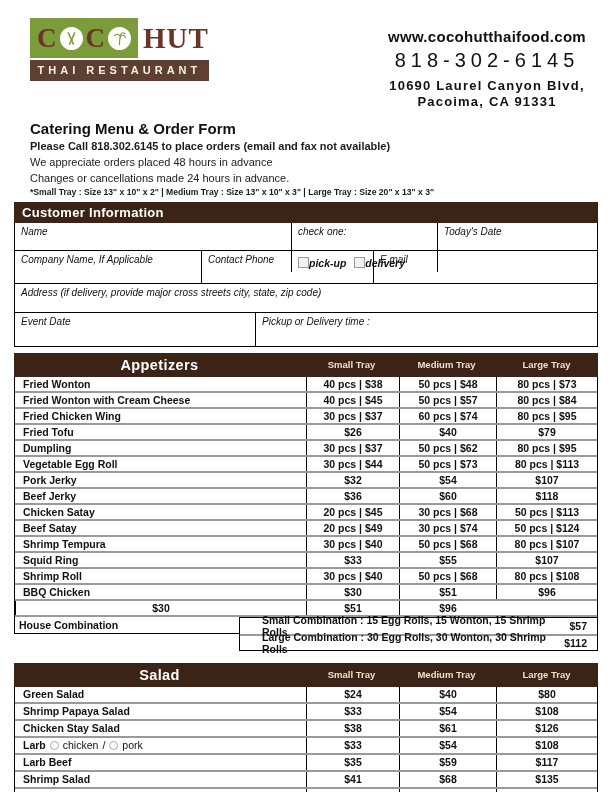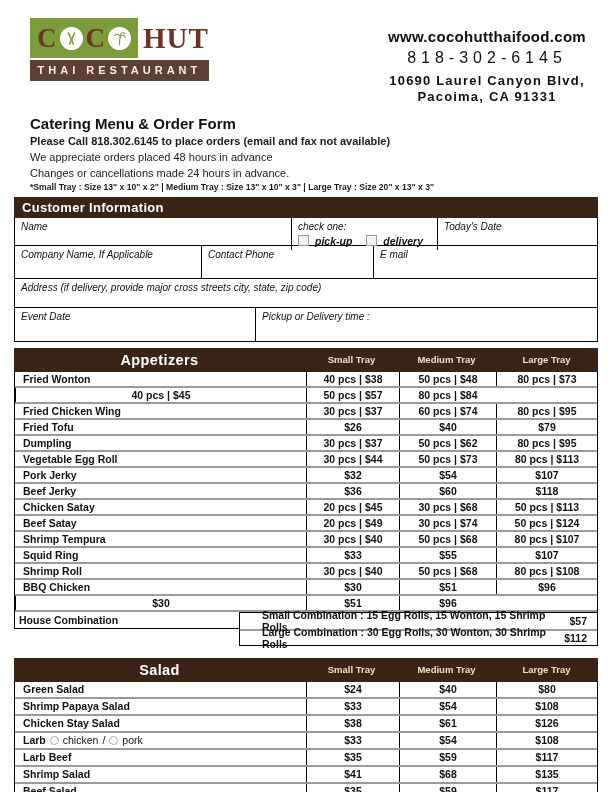--- a/index.html
+++ b/index.html
@@ -15,21 +15,21 @@
   .logo { display:inline-block; }
   .logo-top { display:flex; align-items:stretch; }
   .logo-green { background:var(--green); display:flex; align-items:center; gap:3px; padding:0 7px; height:40px; }
   .logo-c { font-family:"Liberation Serif", serif; font-weight:bold; font-size:27px; color:var(--letterbrown); line-height:40px; }
   .logo-o { width:23px; height:23px; border-radius:50%; background:#fff; display:flex; align-items:center; justify-content:center; }
   .logo-hut { font-family:"Liberation Serif", serif; font-weight:bold; font-size:29px; color:var(--letterbrown); line-height:40px; margin-left:5px; letter-spacing:1px; }
   .logo-bar { background:var(--logobrown); color:#f5efe6; text-align:center; font-size:11px; font-weight:bold; letter-spacing:4px; height:21px; line-height:21px; margin-top:2px; }
 
   .contact { text-align:center; margin-top:10px; margin-right:8px; }
   .contact-web { font-weight:bold; font-size:15px; letter-spacing:0.3px; }
-  .contact-phone { font-size:16px; letter-spacing:5px; margin-top:4px; }
+  .contact-phone { font-size:20px; letter-spacing:5px; margin-top:4px; }
   .contact-addr { font-weight:bold; font-size:13px; letter-spacing:1.2px; line-height:1.25; margin-top:6px; }
 
   .intro { padding:0 30px; }
   .intro-title { font-weight:bold; font-size:15px; margin-top:9px; }
   .intro-line { font-size:11px; line-height:1.28; color:#1c1c1c; margin-top:2px; }
   .intro-line.b { font-weight:bold; }
   .intro-sizes { font-size:8.6px; font-weight:bold; margin-top:2px; color:#1c1c1c; }
 
   
   .section { margin:0 14px; }
@@ -37,21 +37,21 @@
   .ci-bar { height:21px; line-height:21px; font-size:13px; padding-left:8px; letter-spacing:0.3px; margin-top:5px; }
   .ci-table { border:1px solid #000; border-top:none; font-size:10px; }
   .ci-row { display:grid; border-bottom:1px solid #000; }
   .ci-row:last-child { border-bottom:none; }
   .ci-cell { padding:3px 6px; border-left:1px solid #000;font-style:italic; }
   .ci-cell:first-child { border-left:none; }
   .ci-r1 { grid-template-columns:276px 146px 1fr; height:28px; }
   .ci-r2 { grid-template-columns:186px 172px 1fr; height:33px; }
   .ci-r3 { grid-template-columns:1fr; height:29px; }
   .ci-r4 { grid-template-columns:240px 1fr; height:33px; }
-  .checkline { display:flex; align-items:center; gap:6px; margin-top:3px; font-weight:bold; font-size:10.5px; }
+  .checkline { display:flex; align-items:center; margin-top:20px; font-weight:bold; font-size:10.5px; }
   .checkbox { width:11px; height:11px; border:1px solid #9a9a9a; background:#f2f2f2; display:inline-block; }
   .cb-label { margin-right:8px; }
 
   
   .menu { margin-top:6px; }
   .menu-head { display:grid; grid-template-columns:291px 93px 97px 1fr; background:var(--darkbrown); height:24px; align-items:center; }
   .menu-title { color:#fff; font-weight:bold; font-size:14.5px; text-align:center; letter-spacing:0.4px; }
   .menu-col { color:var(--colhead); font-weight:bold; font-size:9.5px; text-align:center; }
   .menu-body { border-left:1px solid #000; border-right:1px solid #000; }
   .menu-body.closed { border-bottom:1px solid #000; }
@@ -182,20 +182,21 @@
     <div class="menu-body">
 
         <div class="mrow">
           <div class="mname">Fried Wonton</div>
           <div class="mval">40 pcs | $38</div>
           <div class="mval">50 pcs | $48</div>
           <div class="mval">80 pcs | $73</div>
         </div>
 
         <div class="mrow">
+          <div class="mname">Fried Wonton with Cream Cheese</div>
           <div class="mval">40 pcs | $45</div>
           <div class="mval">50 pcs | $57</div>
           <div class="mval">80 pcs | $84</div>
         </div>
 
         <div class="mrow">
           <div class="mname">Fried Chicken Wing</div>
           <div class="mval">30 pcs | $37</div>
           <div class="mval">60 pcs | $74</div>
           <div class="mval">80 pcs | $95</div>

